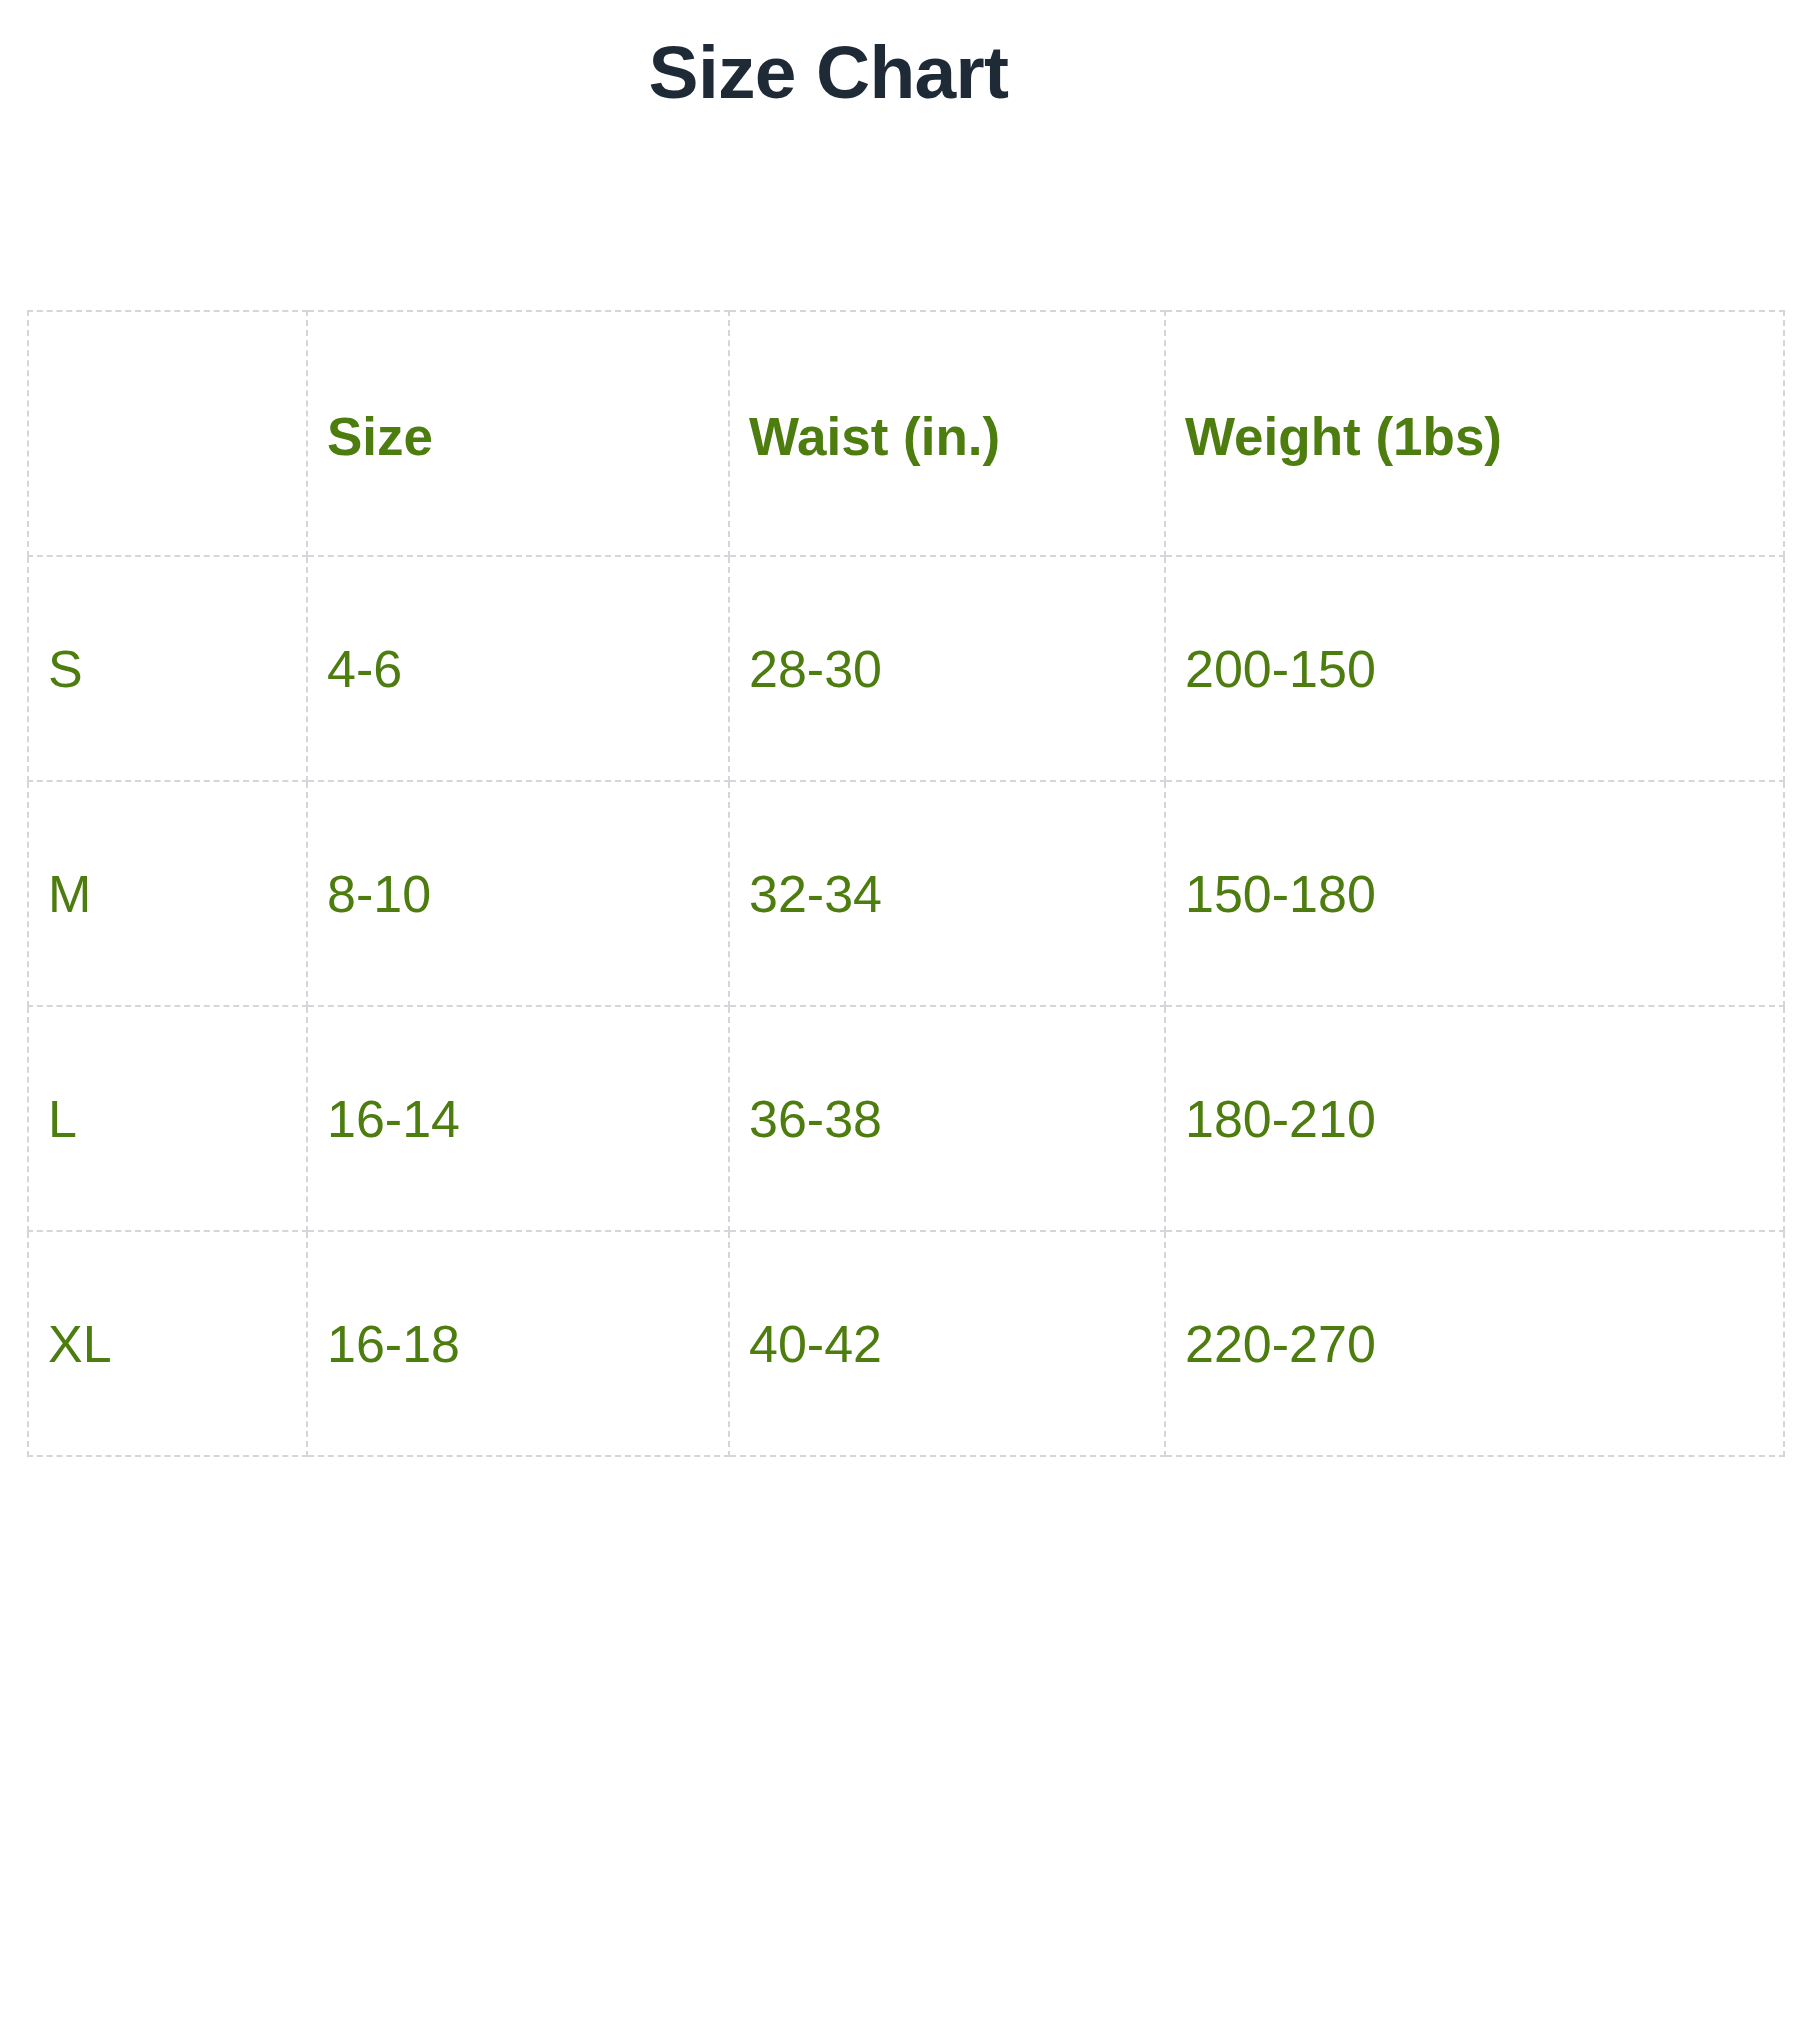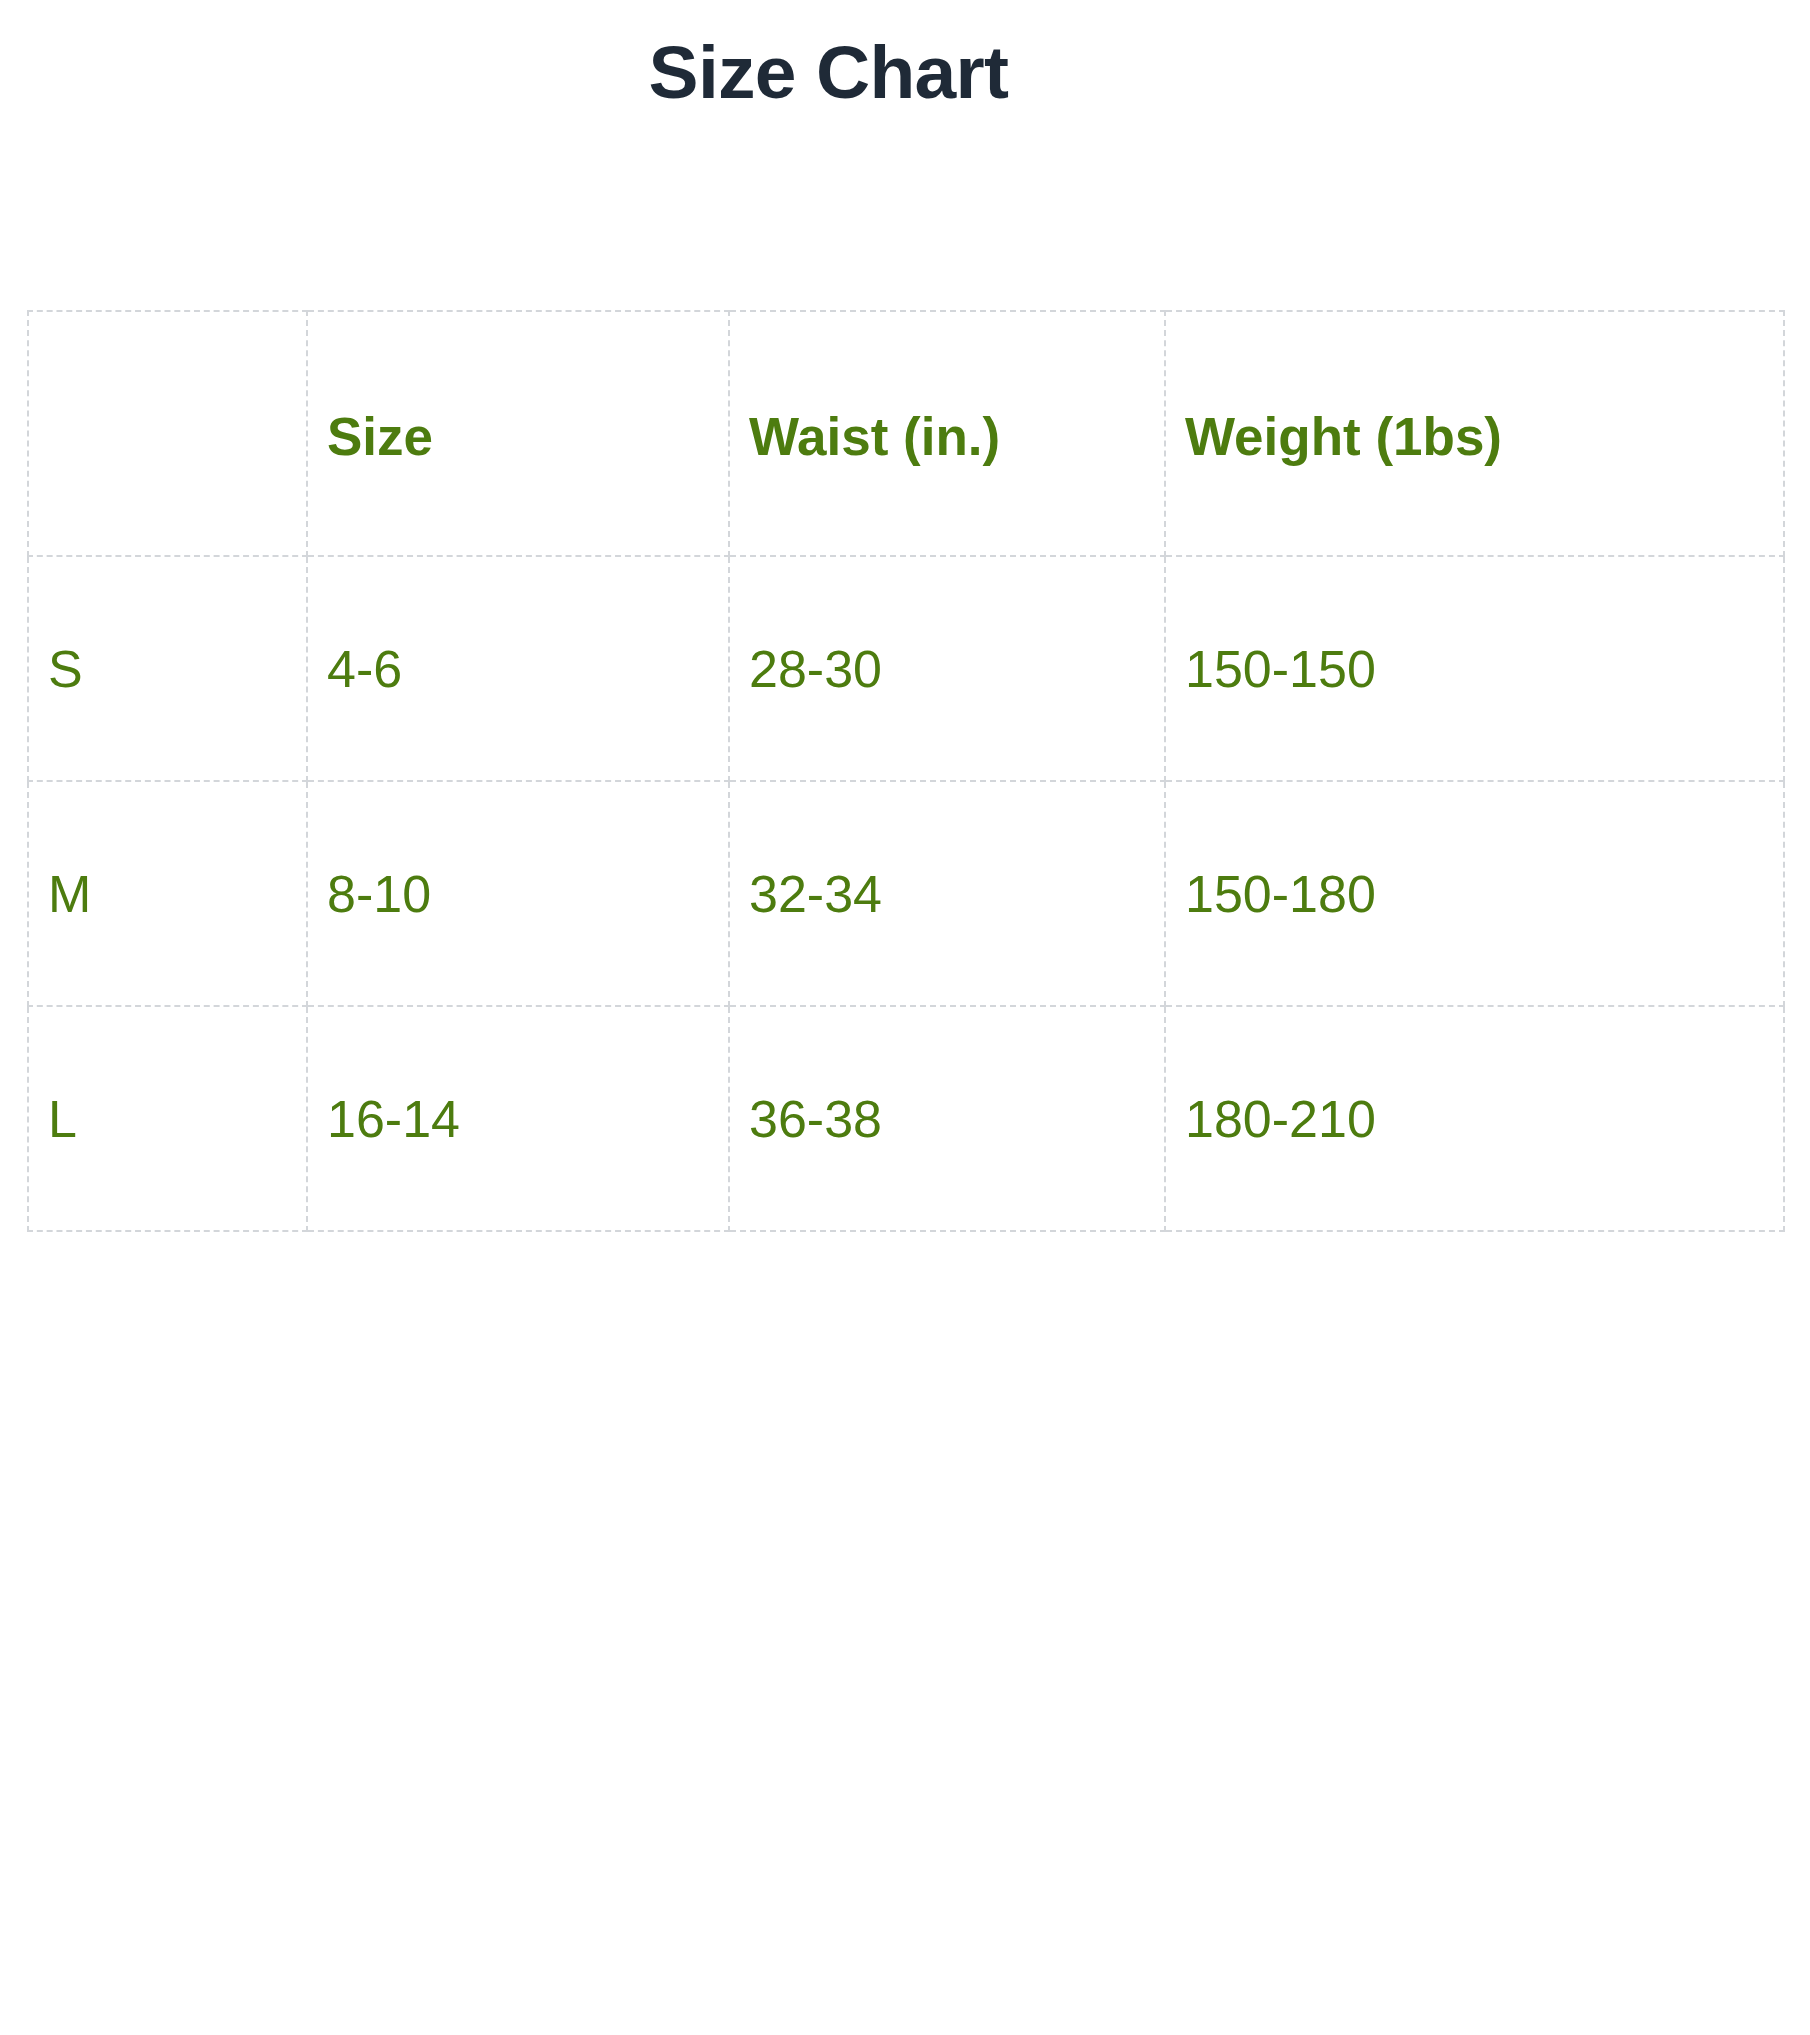--- a/index.html
+++ b/index.html
@@ -91,32 +91,38 @@
           <th>Size</th>
           <th>Waist (in.)</th>
           <th>Weight (1bs)</th>
         </tr>
       </thead>
       <tbody>
         <tr>
           <td class="rowlabel">S</td>
           <td>4-6</td>
           <td>28-30</td>
-          <td>150-150</td>
+          <td>200-150</td>
         </tr>
         <tr>
           <td class="rowlabel">M</td>
           <td>8-10</td>
           <td>32-34</td>
           <td>150-180</td>
         </tr>
         <tr>
           <td class="rowlabel">L</td>
           <td>16-14</td>
           <td>36-38</td>
           <td>180-210</td>
         </tr>
+        <tr>
+          <td class="rowlabel">XL</td>
+          <td>16-18</td>
+          <td>40-42</td>
+          <td>220-270</td>
+        </tr>
       </tbody>
     </table>
   </div>
 
 </div>
 
 
 </body></html>

